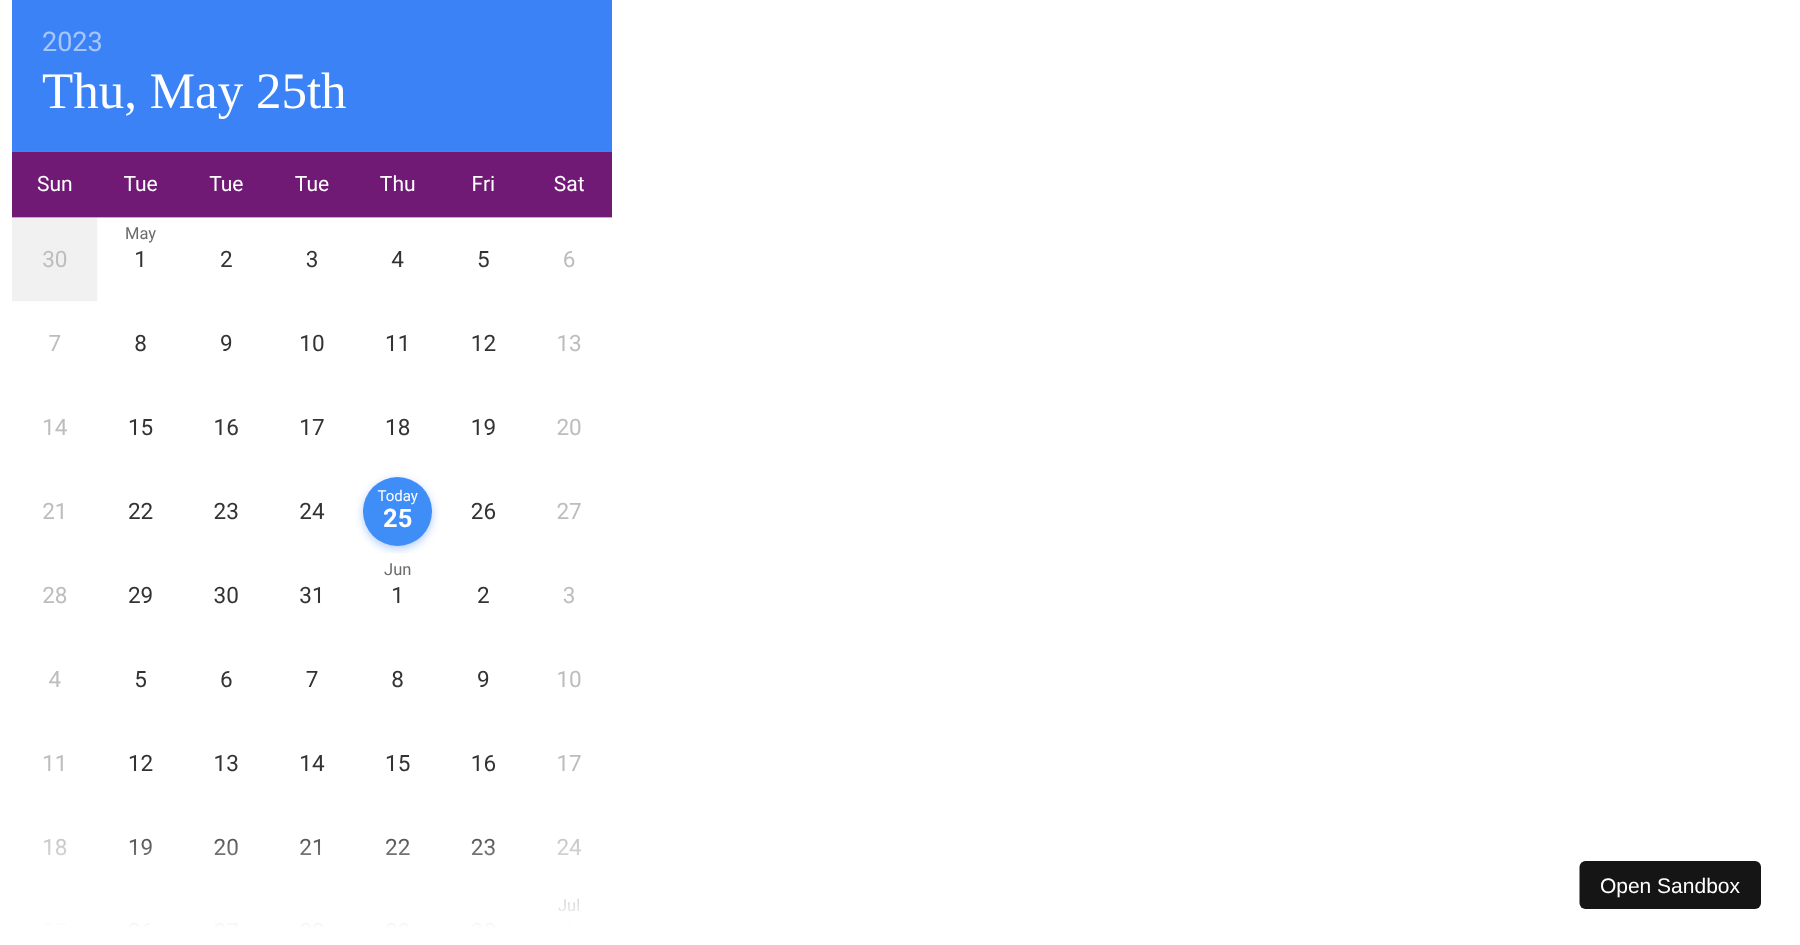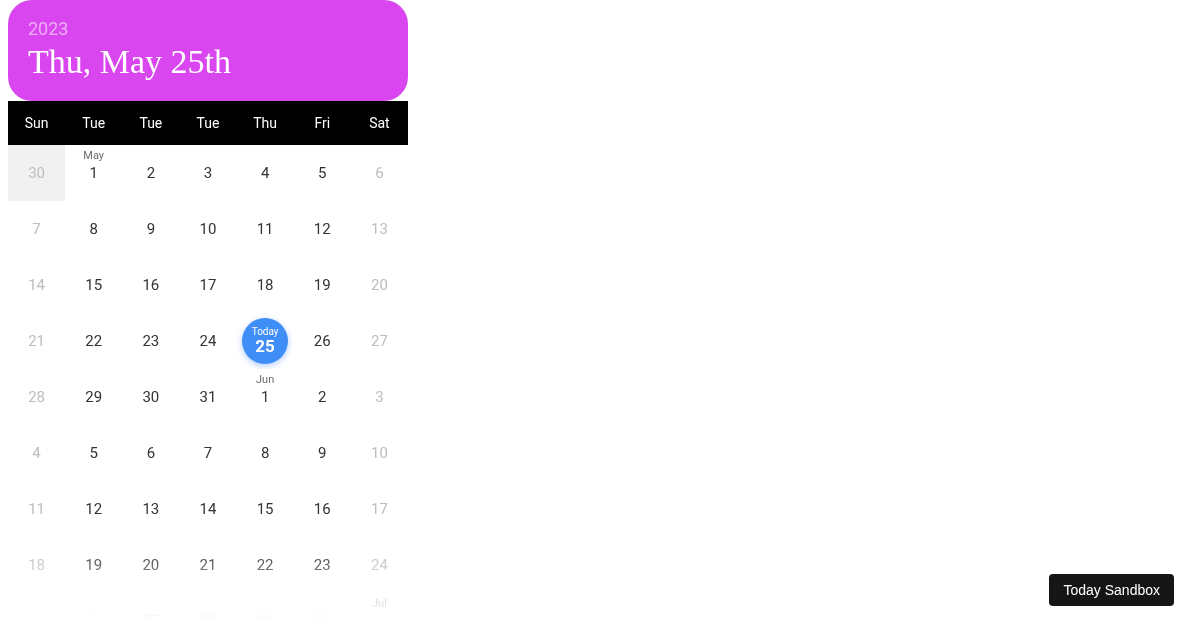--- a/index.html
+++ b/index.html
@@ -12,38 +12,37 @@
       position: relative;
     }
     .calendar {
       width: 400px;
       margin-left: 8px;
       background: #fff;
       display: flex;
       flex-direction: column;
     }
     .header {
-      background: #d946ef;
+      background: #3b82f6;
       color: #fff;
       padding: 18px 20px 20px 20px;
-      border-radius: 24px;
     }
     .year {
       font-size: 18px;
       opacity: 0.55;
       font-weight: 400;
       margin-bottom: 4px;
     }
     .date-title {
       font-size: 34px;
       font-weight: 400;
       font-family: Liberation Serif, serif;
     }
     .weekdays {
-      background: #000000;
+      background: #701a75;
       display: grid;
       grid-template-columns: repeat(7, 1fr);
       text-align: center;
       color: #fff;
       font-size: 14px;
       padding: 14px 0;
     }
     .weekday { }
     .days-container {
       position: relative;
@@ -344,13 +343,13 @@
             <div class="month-label">Jul</div>
             <span>1</span>
           </div>
         </div>
     </div>
     <div class="fade-overlay"></div>
   </div>
 
 </div>
 
-<button class="open-sandbox">Today Sandbox</button>
+<button class="open-sandbox">Open Sandbox</button>
 
 </body></html>

